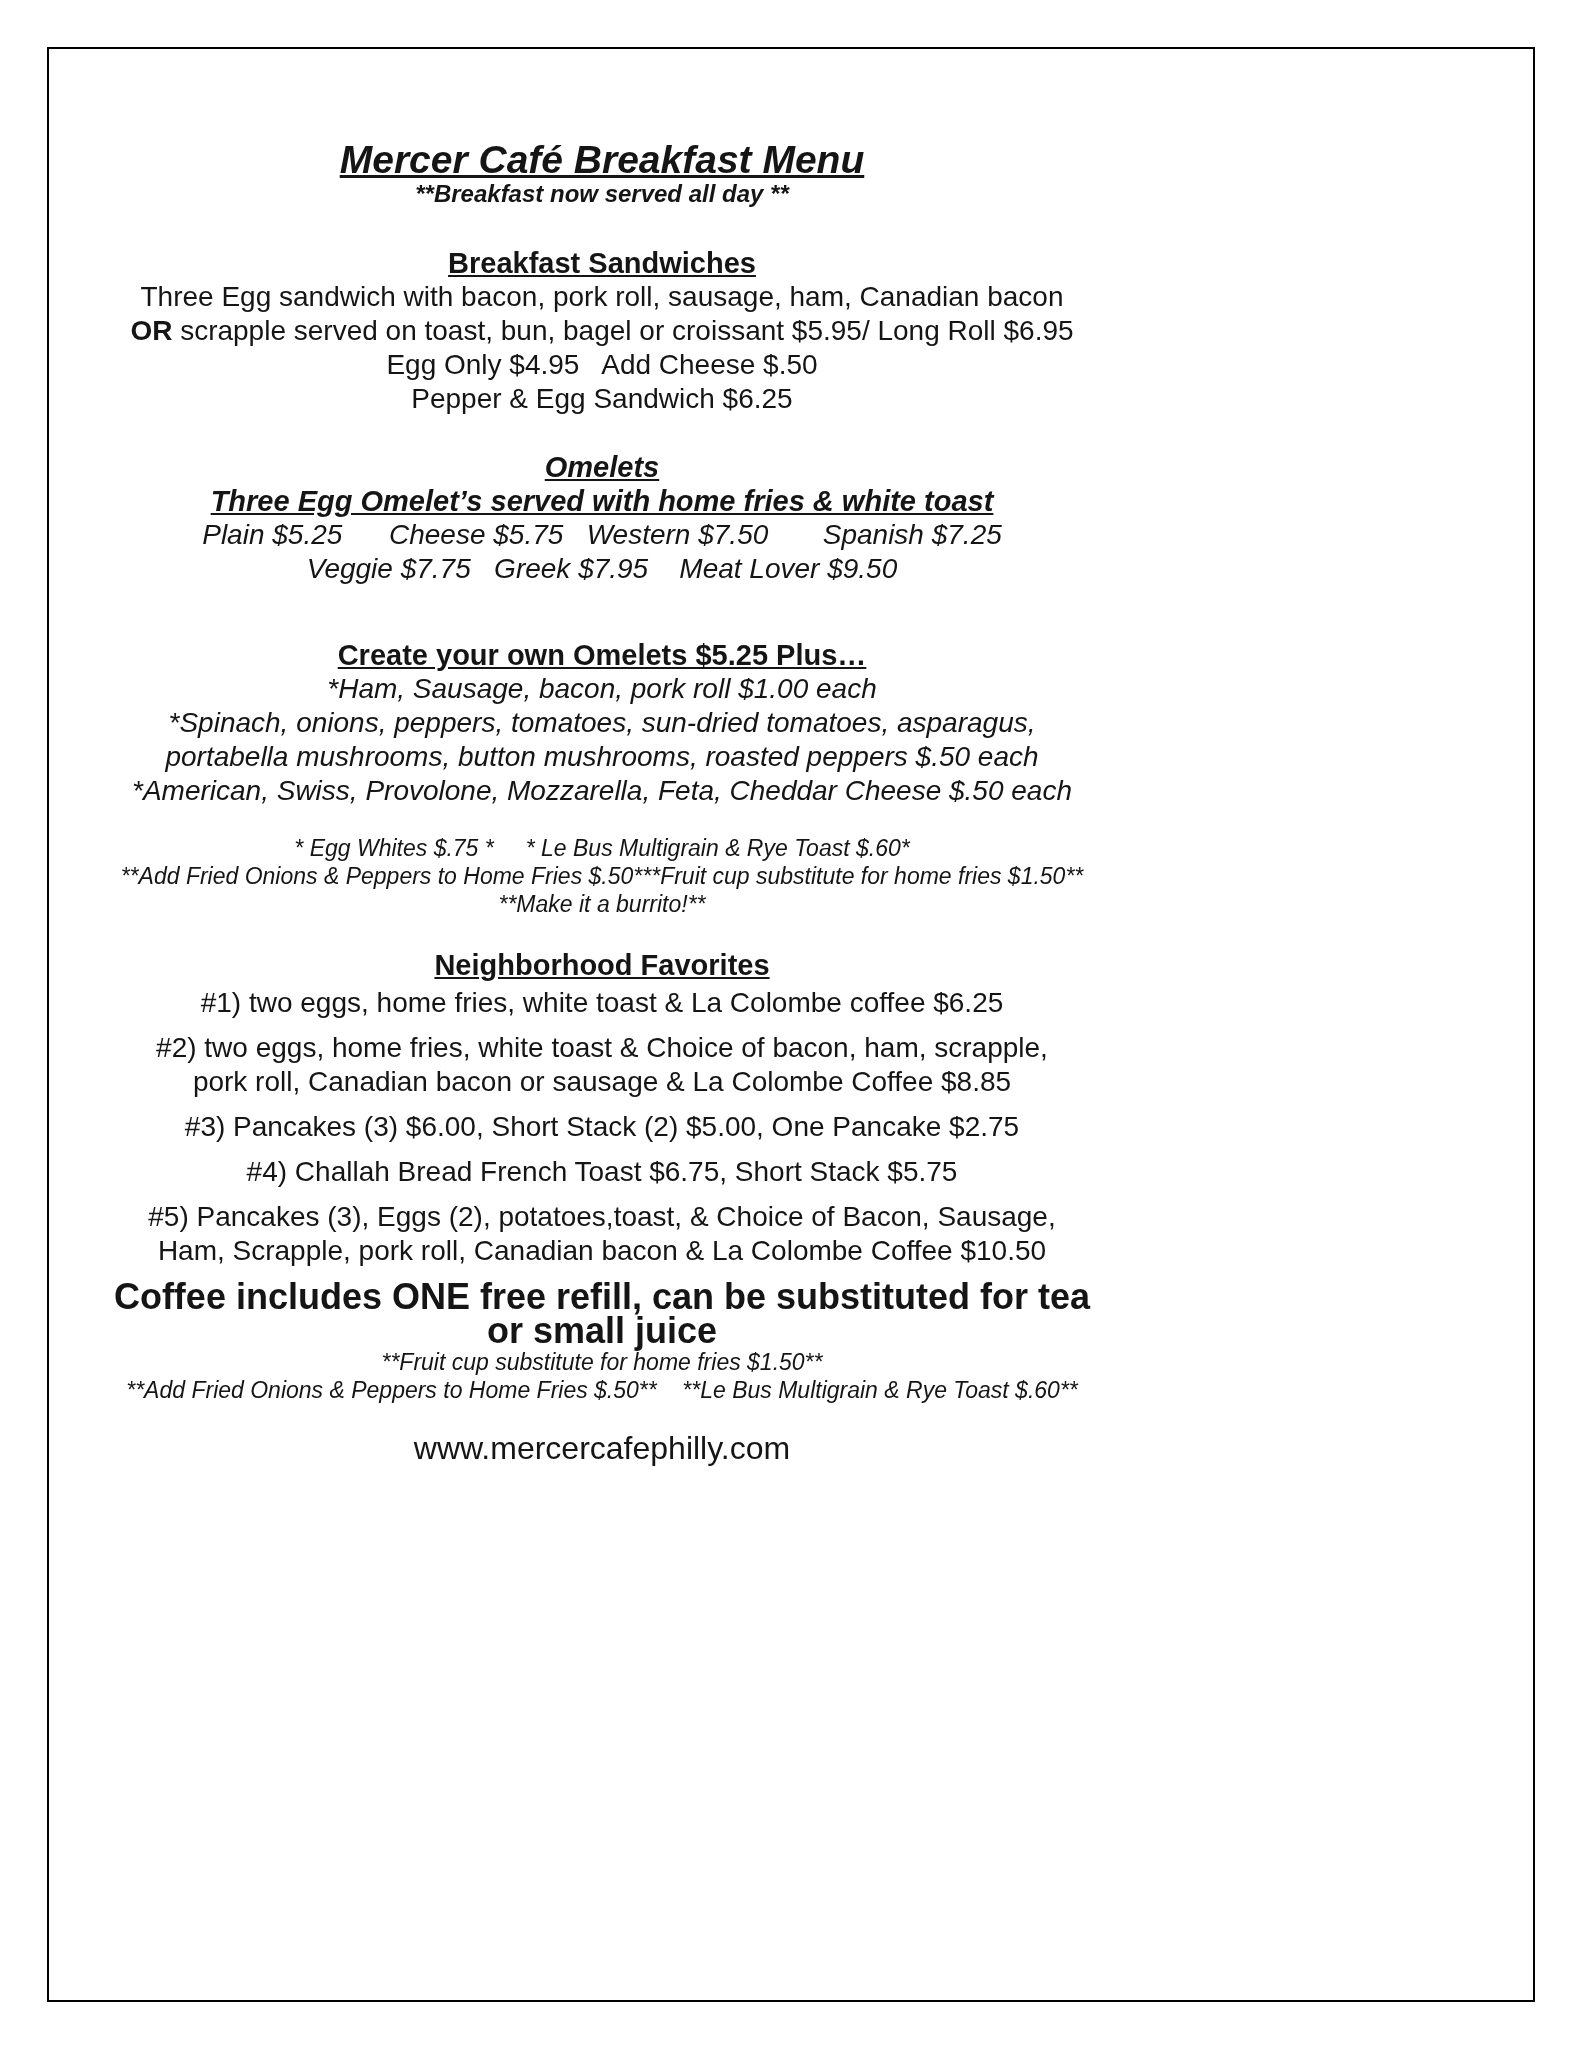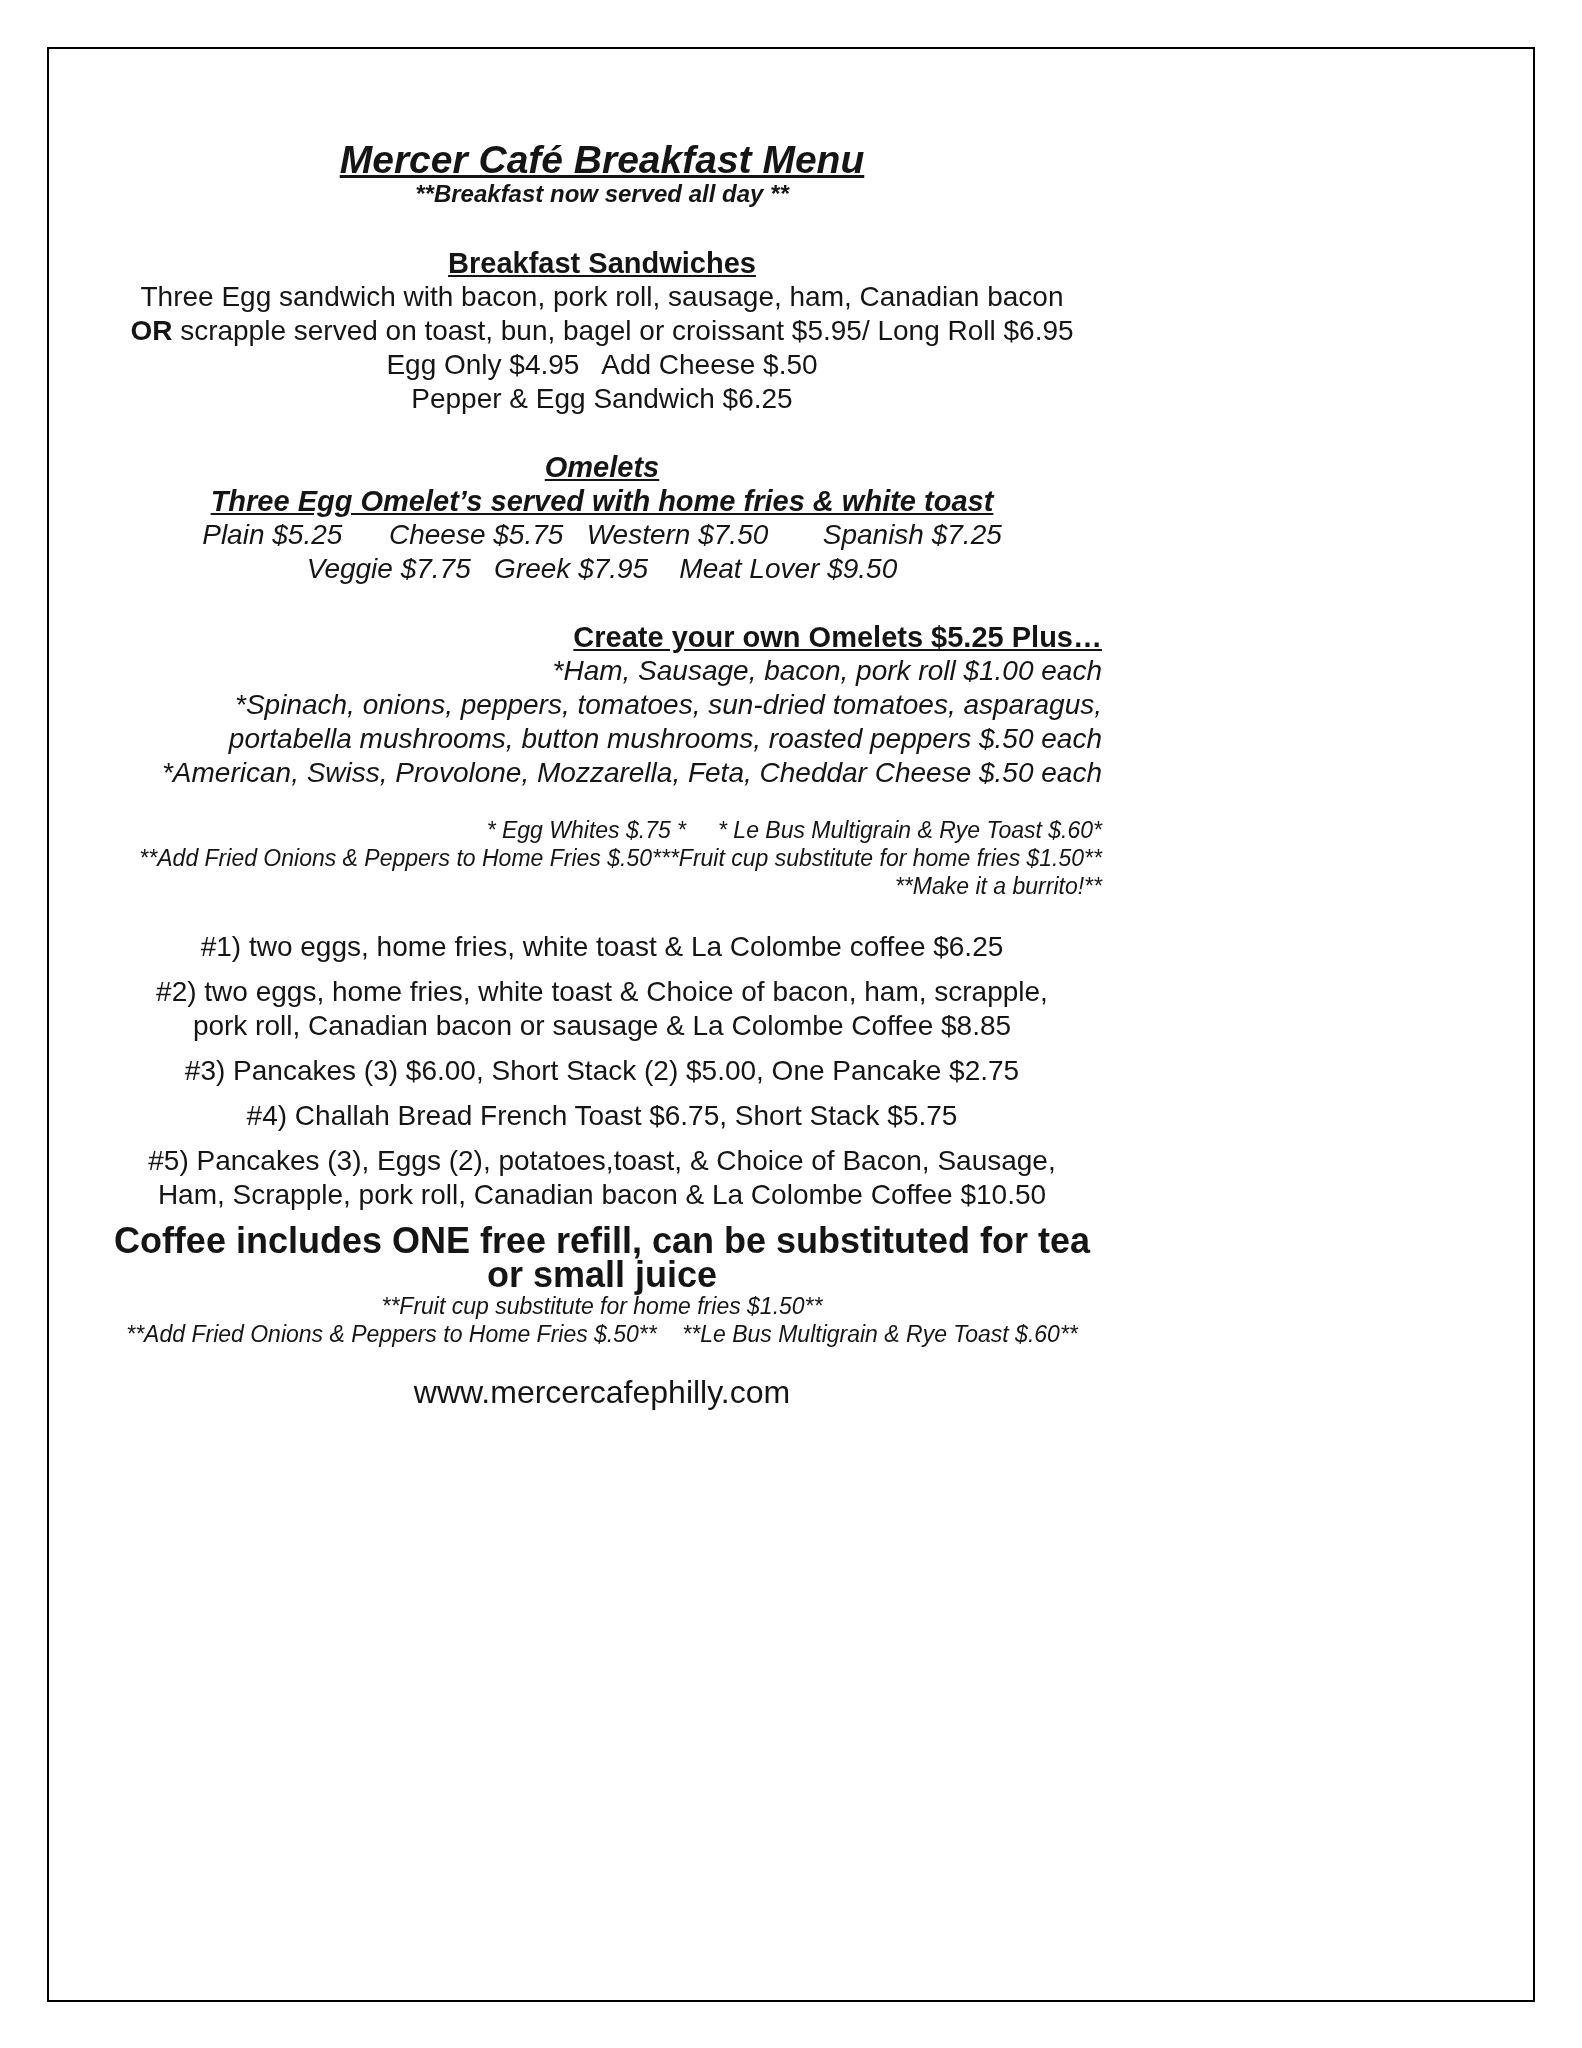--- a/index.html
+++ b/index.html
@@ -57,21 +57,21 @@
   .italic { font-style: italic; }
   .bold { font-weight: bold; }
   .small-note {
     font-size: 23px;
     line-height: 28px;
     font-style: italic;
     white-space: pre-wrap;
   }
   .sec-breakfast { margin-top: 35px; }
   .sec-omelets { margin-top: 34px; font-style: italic; }
-  .sec-create { margin-top: 34px; text-align: right; }
+  .sec-create { margin-top: 52px; }
   .notes-block { margin-top: 26px; }
   .sec-favorites { margin-top: 30px; }
   .fav-first { margin-top: 4px; }
   .fav-item { margin-top: 11px; }
   .coffee-note {
     font-size: 36px;
     line-height: 34px;
     font-weight: bold;
     margin-top: 12px;
     white-space: pre-wrap;
@@ -115,20 +115,21 @@
     <p class="line italic">portabella mushrooms, button mushrooms, roasted peppers $.50 each</p>
     <p class="line italic">*American, Swiss, Provolone, Mozzarella, Feta, Cheddar Cheese $.50 each</p>
     <div class="notes-block">
       <p class="small-note">* Egg Whites $.75 *     * Le Bus Multigrain &amp; Rye Toast $.60*</p>
       <p class="small-note">**Add Fried Onions &amp; Peppers to Home Fries $.50***Fruit cup substitute for home fries $1.50**</p>
       <p class="small-note">**Make it a burrito!**</p>
     </div>
   </div>
 
   <div class="sec-favorites">
+    <p class="heading">Neighborhood Favorites</p>
     <div class="fav-first">
       <p class="line">#1) two eggs, home fries, white toast &amp; La Colombe coffee $6.25</p>
     </div>
     <div class="fav-item">
       <p class="line">#2) two eggs, home fries, white toast &amp; Choice of bacon, ham, scrapple,</p>
       <p class="line">pork roll, Canadian bacon or sausage &amp; La Colombe Coffee $8.85</p>
     </div>
     <div class="fav-item">
       <p class="line">#3) Pancakes (3) $6.00, Short Stack (2) $5.00, One Pancake $2.75</p>
     </div>

